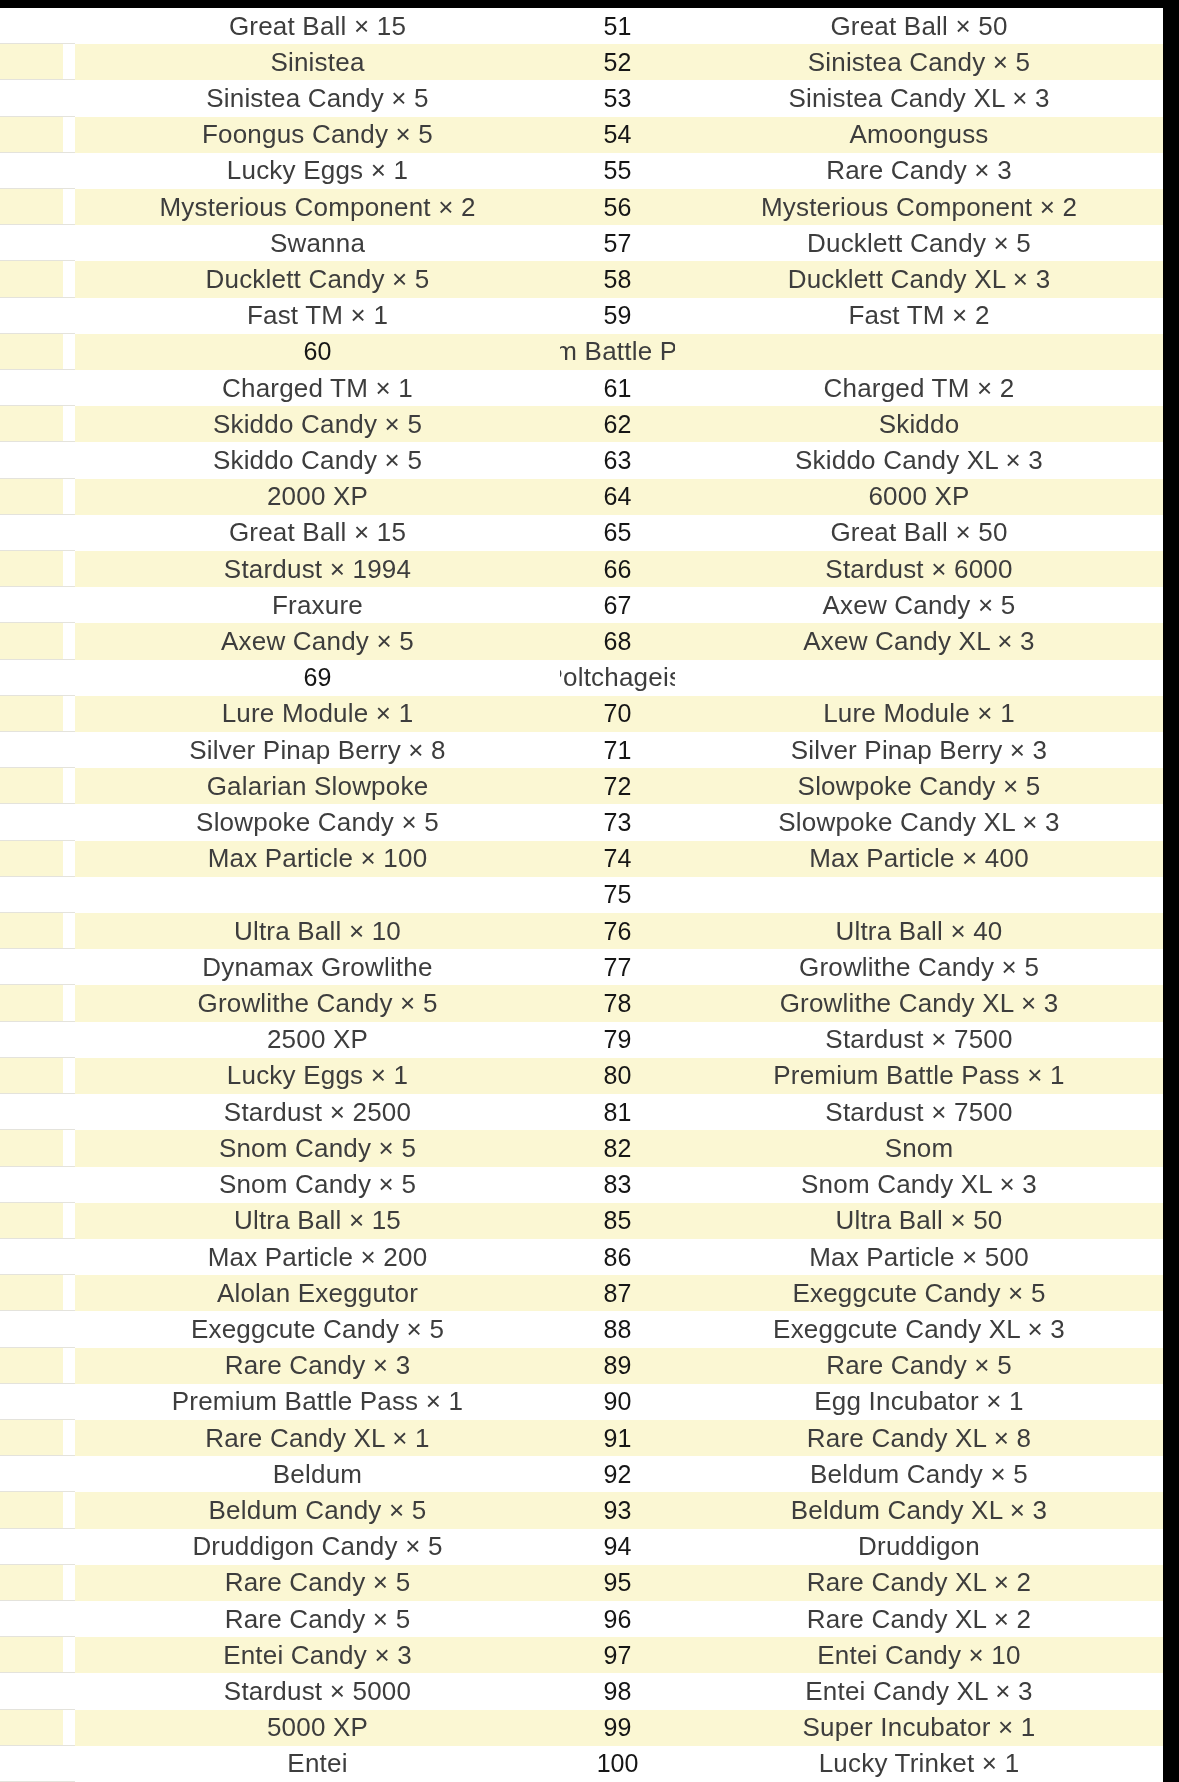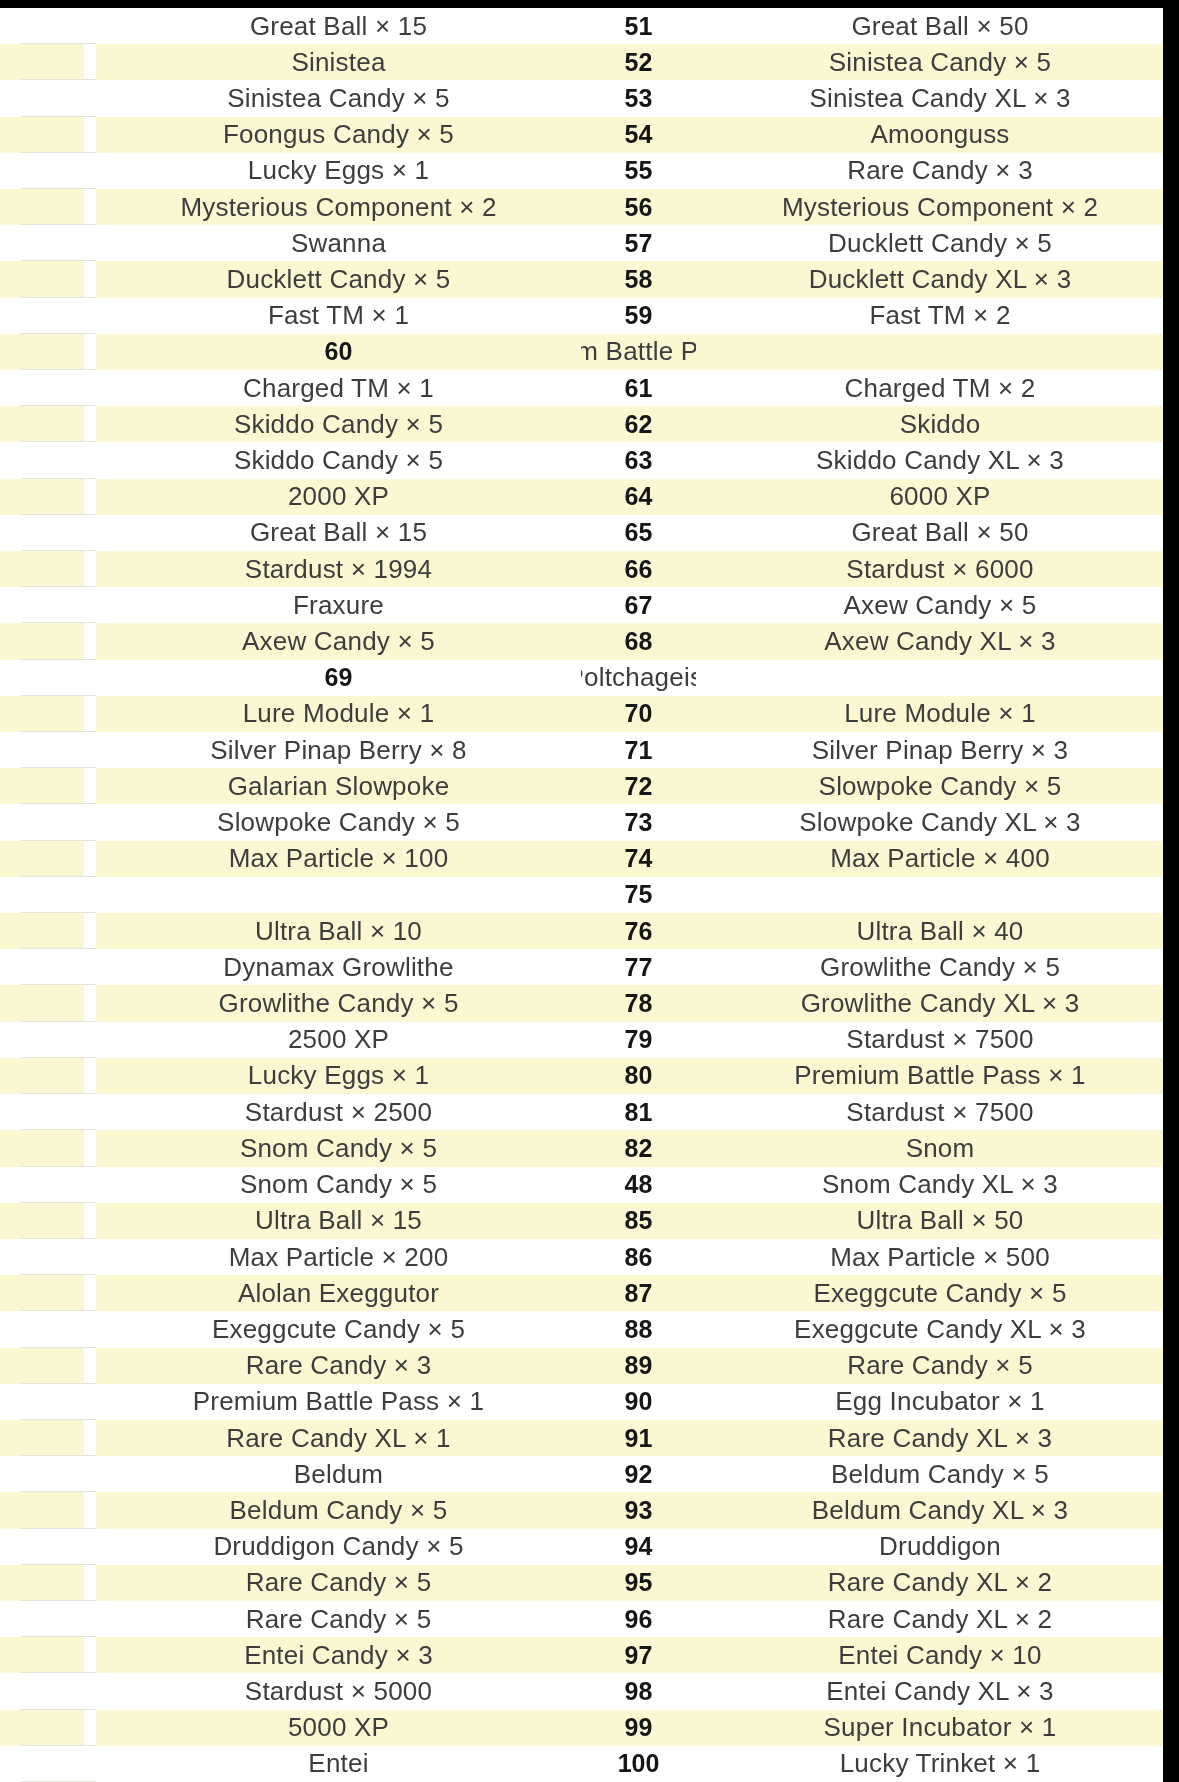--- a/index.html
+++ b/index.html
@@ -23,21 +23,20 @@
     background: var(--row-white, #fff);
     display: flex;
     flex-direction: column;
   }
   .row {
     flex: 1 1 0;
     display: grid;
     grid-template-columns: 63px 12px 485px 115px 488px;
     align-items: stretch;
     min-height: 0;
-    padding-left: 21px;
   }
   .row:nth-child(odd)  { background: var(--row-white, #ffffff); }
   .row:nth-child(even) { background: var(--row-yellow, #fbf7d3); }
   .cell {
     display: flex;
     align-items: center;
     justify-content: center;
     white-space: nowrap;
     overflow: hidden;
   }
@@ -48,21 +47,21 @@
     background: var(--row-white, #ffffff);
     border-bottom: 1px solid var(--gridline, #e4e3dc);
   }
   .cell.left, .cell.right {
     font-size: 26px;
     color: var(--item-text, #3d3d3d);
     letter-spacing: 0.2px;
   }
   .cell.rank {
     font-size: 25px;
-    font-weight: 700;
+    font-weight: 400;
     color: var(--rank-text, #161616);
   }
 </style>
 </head>
 <body>
 
 <div class="frame" id="rewards-table">
     <div class="row">
       <div class="cell gutter"></div>
       <div class="cell sep"></div>
@@ -282,21 +281,21 @@
       <div class="cell gutter"></div>
       <div class="cell sep"></div>
       <div class="cell left">Snom Candy × 5</div>
       <div class="cell rank">82</div>
       <div class="cell right">Snom</div>
     </div>
     <div class="row">
       <div class="cell gutter"></div>
       <div class="cell sep"></div>
       <div class="cell left">Snom Candy × 5</div>
-      <div class="cell rank">48</div>
+      <div class="cell rank">83</div>
       <div class="cell right">Snom Candy XL × 3</div>
     </div>
     <div class="row">
       <div class="cell gutter"></div>
       <div class="cell sep"></div>
       <div class="cell left">Ultra Ball × 15</div>
       <div class="cell rank">85</div>
       <div class="cell right">Ultra Ball × 50</div>
     </div>
     <div class="row">
@@ -332,21 +331,21 @@
       <div class="cell sep"></div>
       <div class="cell left">Premium Battle Pass × 1</div>
       <div class="cell rank">90</div>
       <div class="cell right">Egg Incubator × 1</div>
     </div>
     <div class="row">
       <div class="cell gutter"></div>
       <div class="cell sep"></div>
       <div class="cell left">Rare Candy XL × 1</div>
       <div class="cell rank">91</div>
-      <div class="cell right">Rare Candy XL × 3</div>
+      <div class="cell right">Rare Candy XL × 8</div>
     </div>
     <div class="row">
       <div class="cell gutter"></div>
       <div class="cell sep"></div>
       <div class="cell left">Beldum</div>
       <div class="cell rank">92</div>
       <div class="cell right">Beldum Candy × 5</div>
     </div>
     <div class="row">
       <div class="cell gutter"></div>

